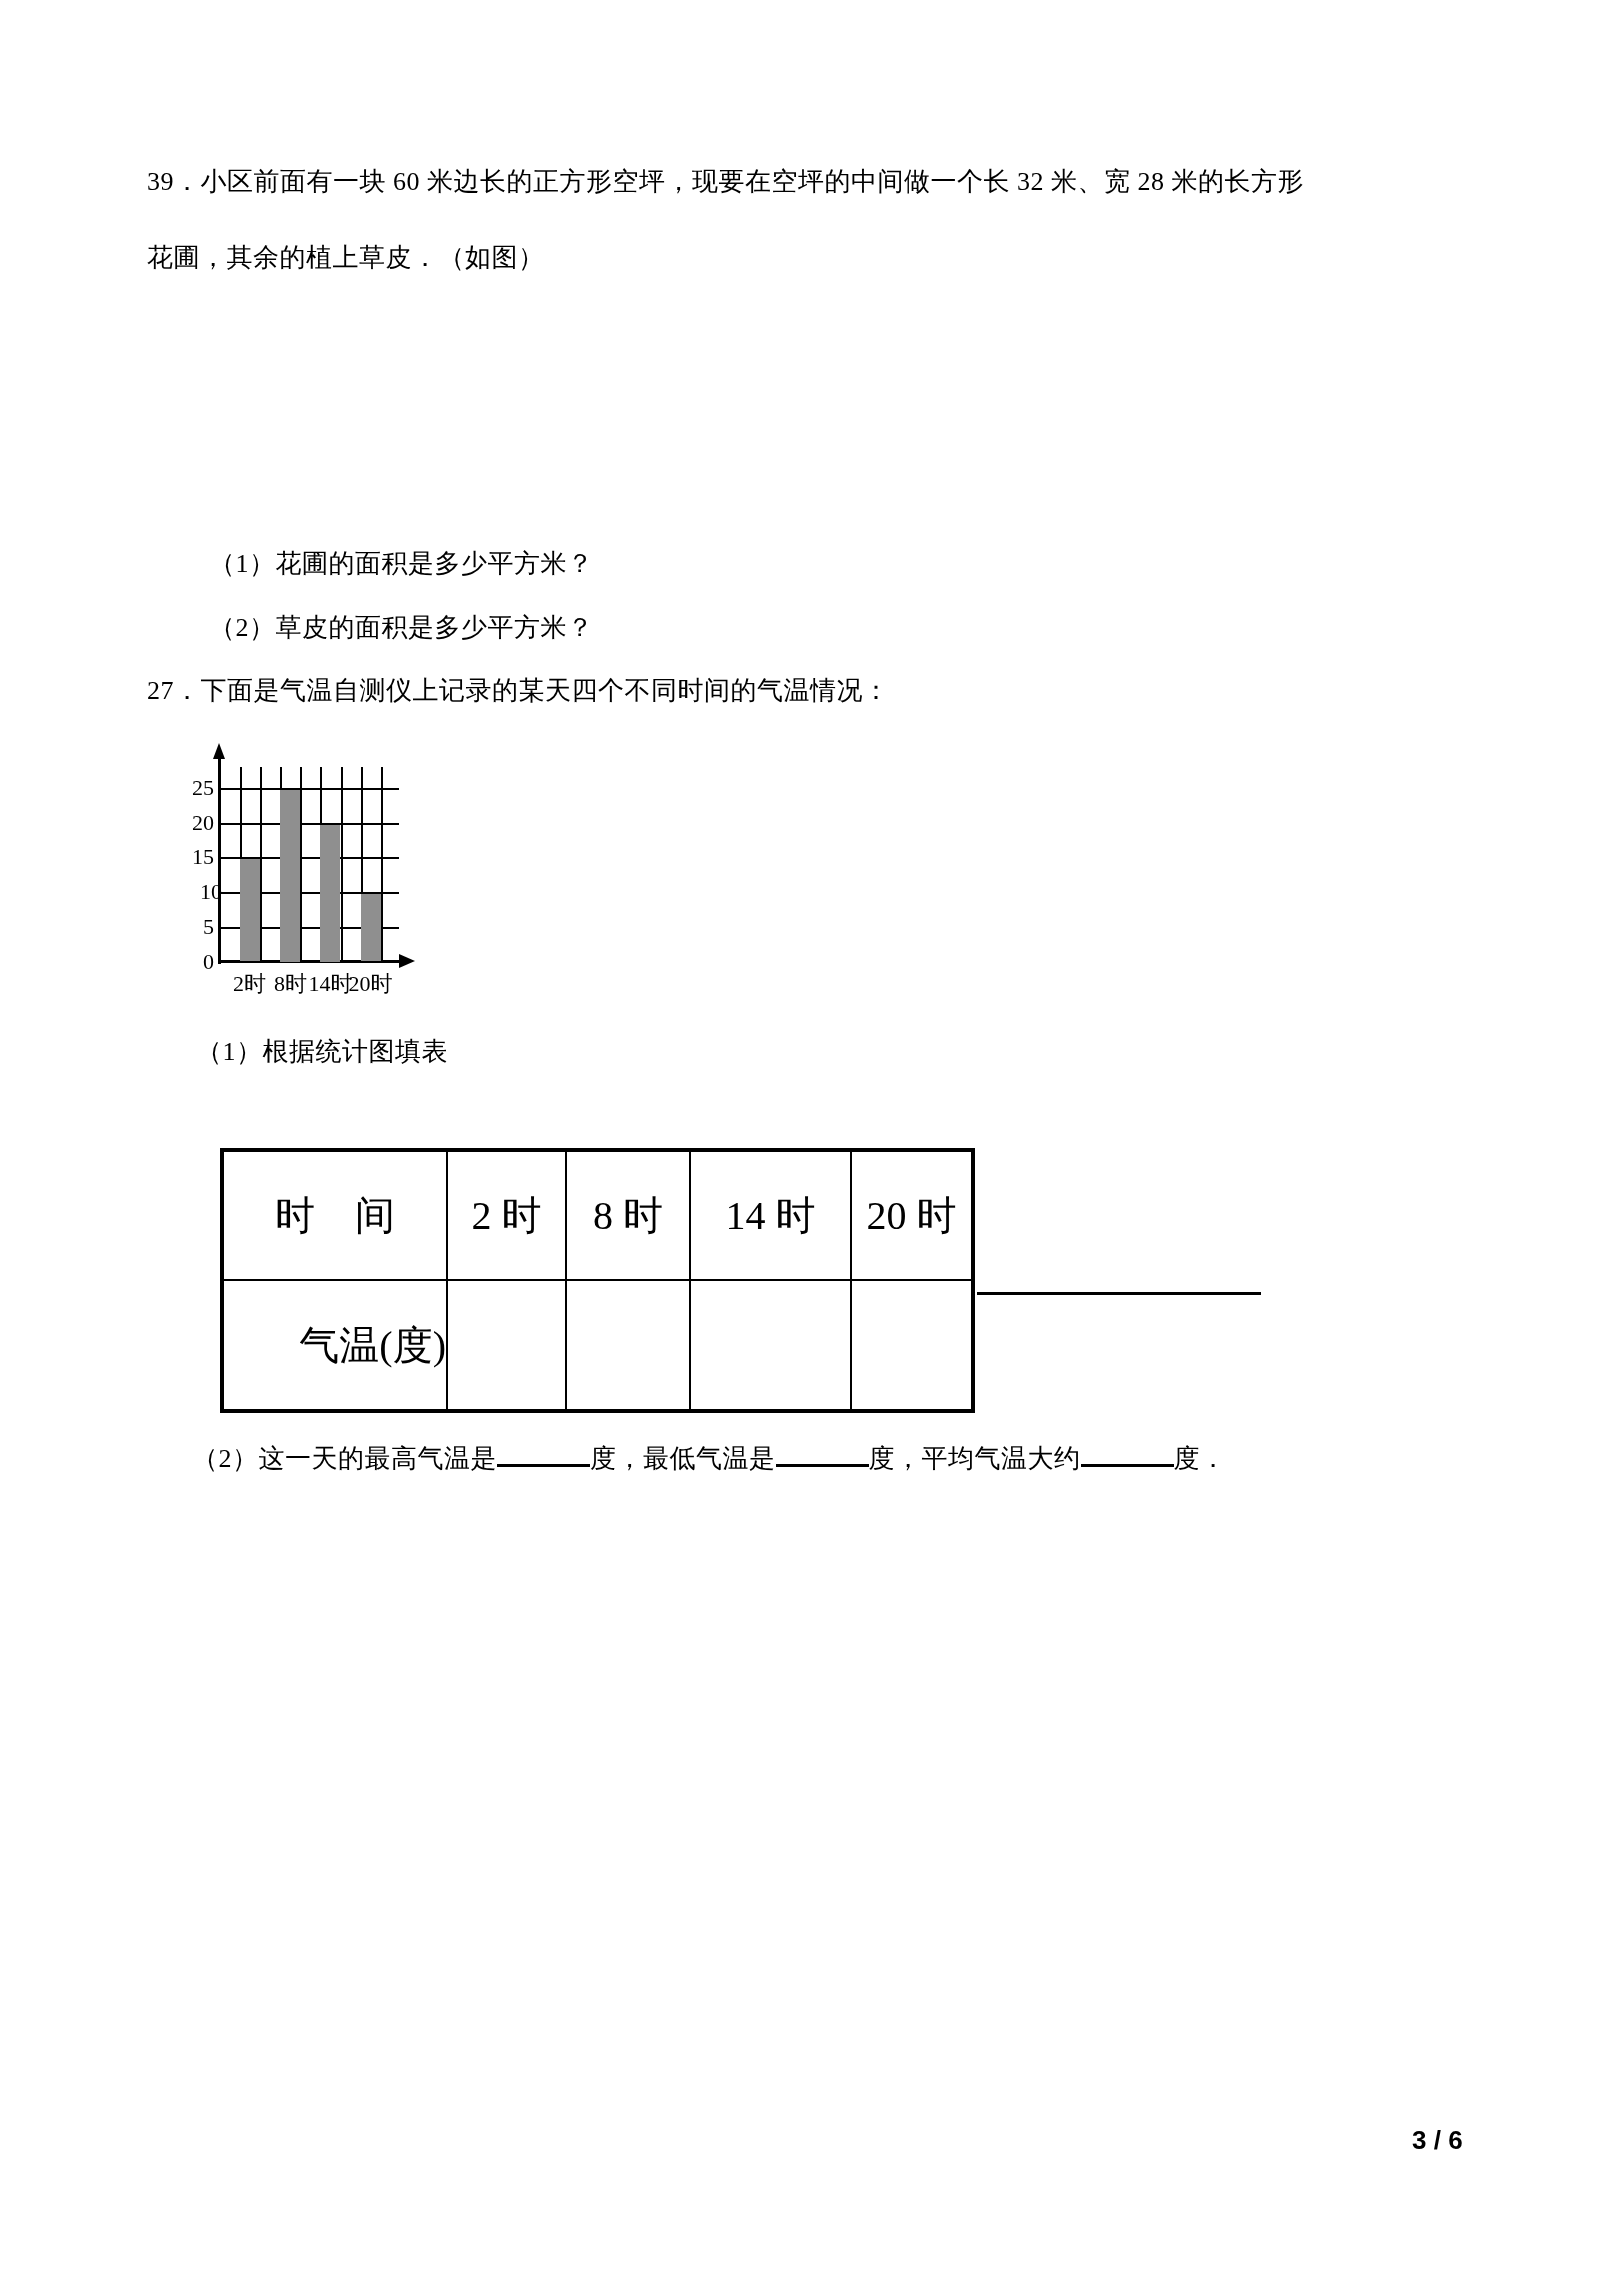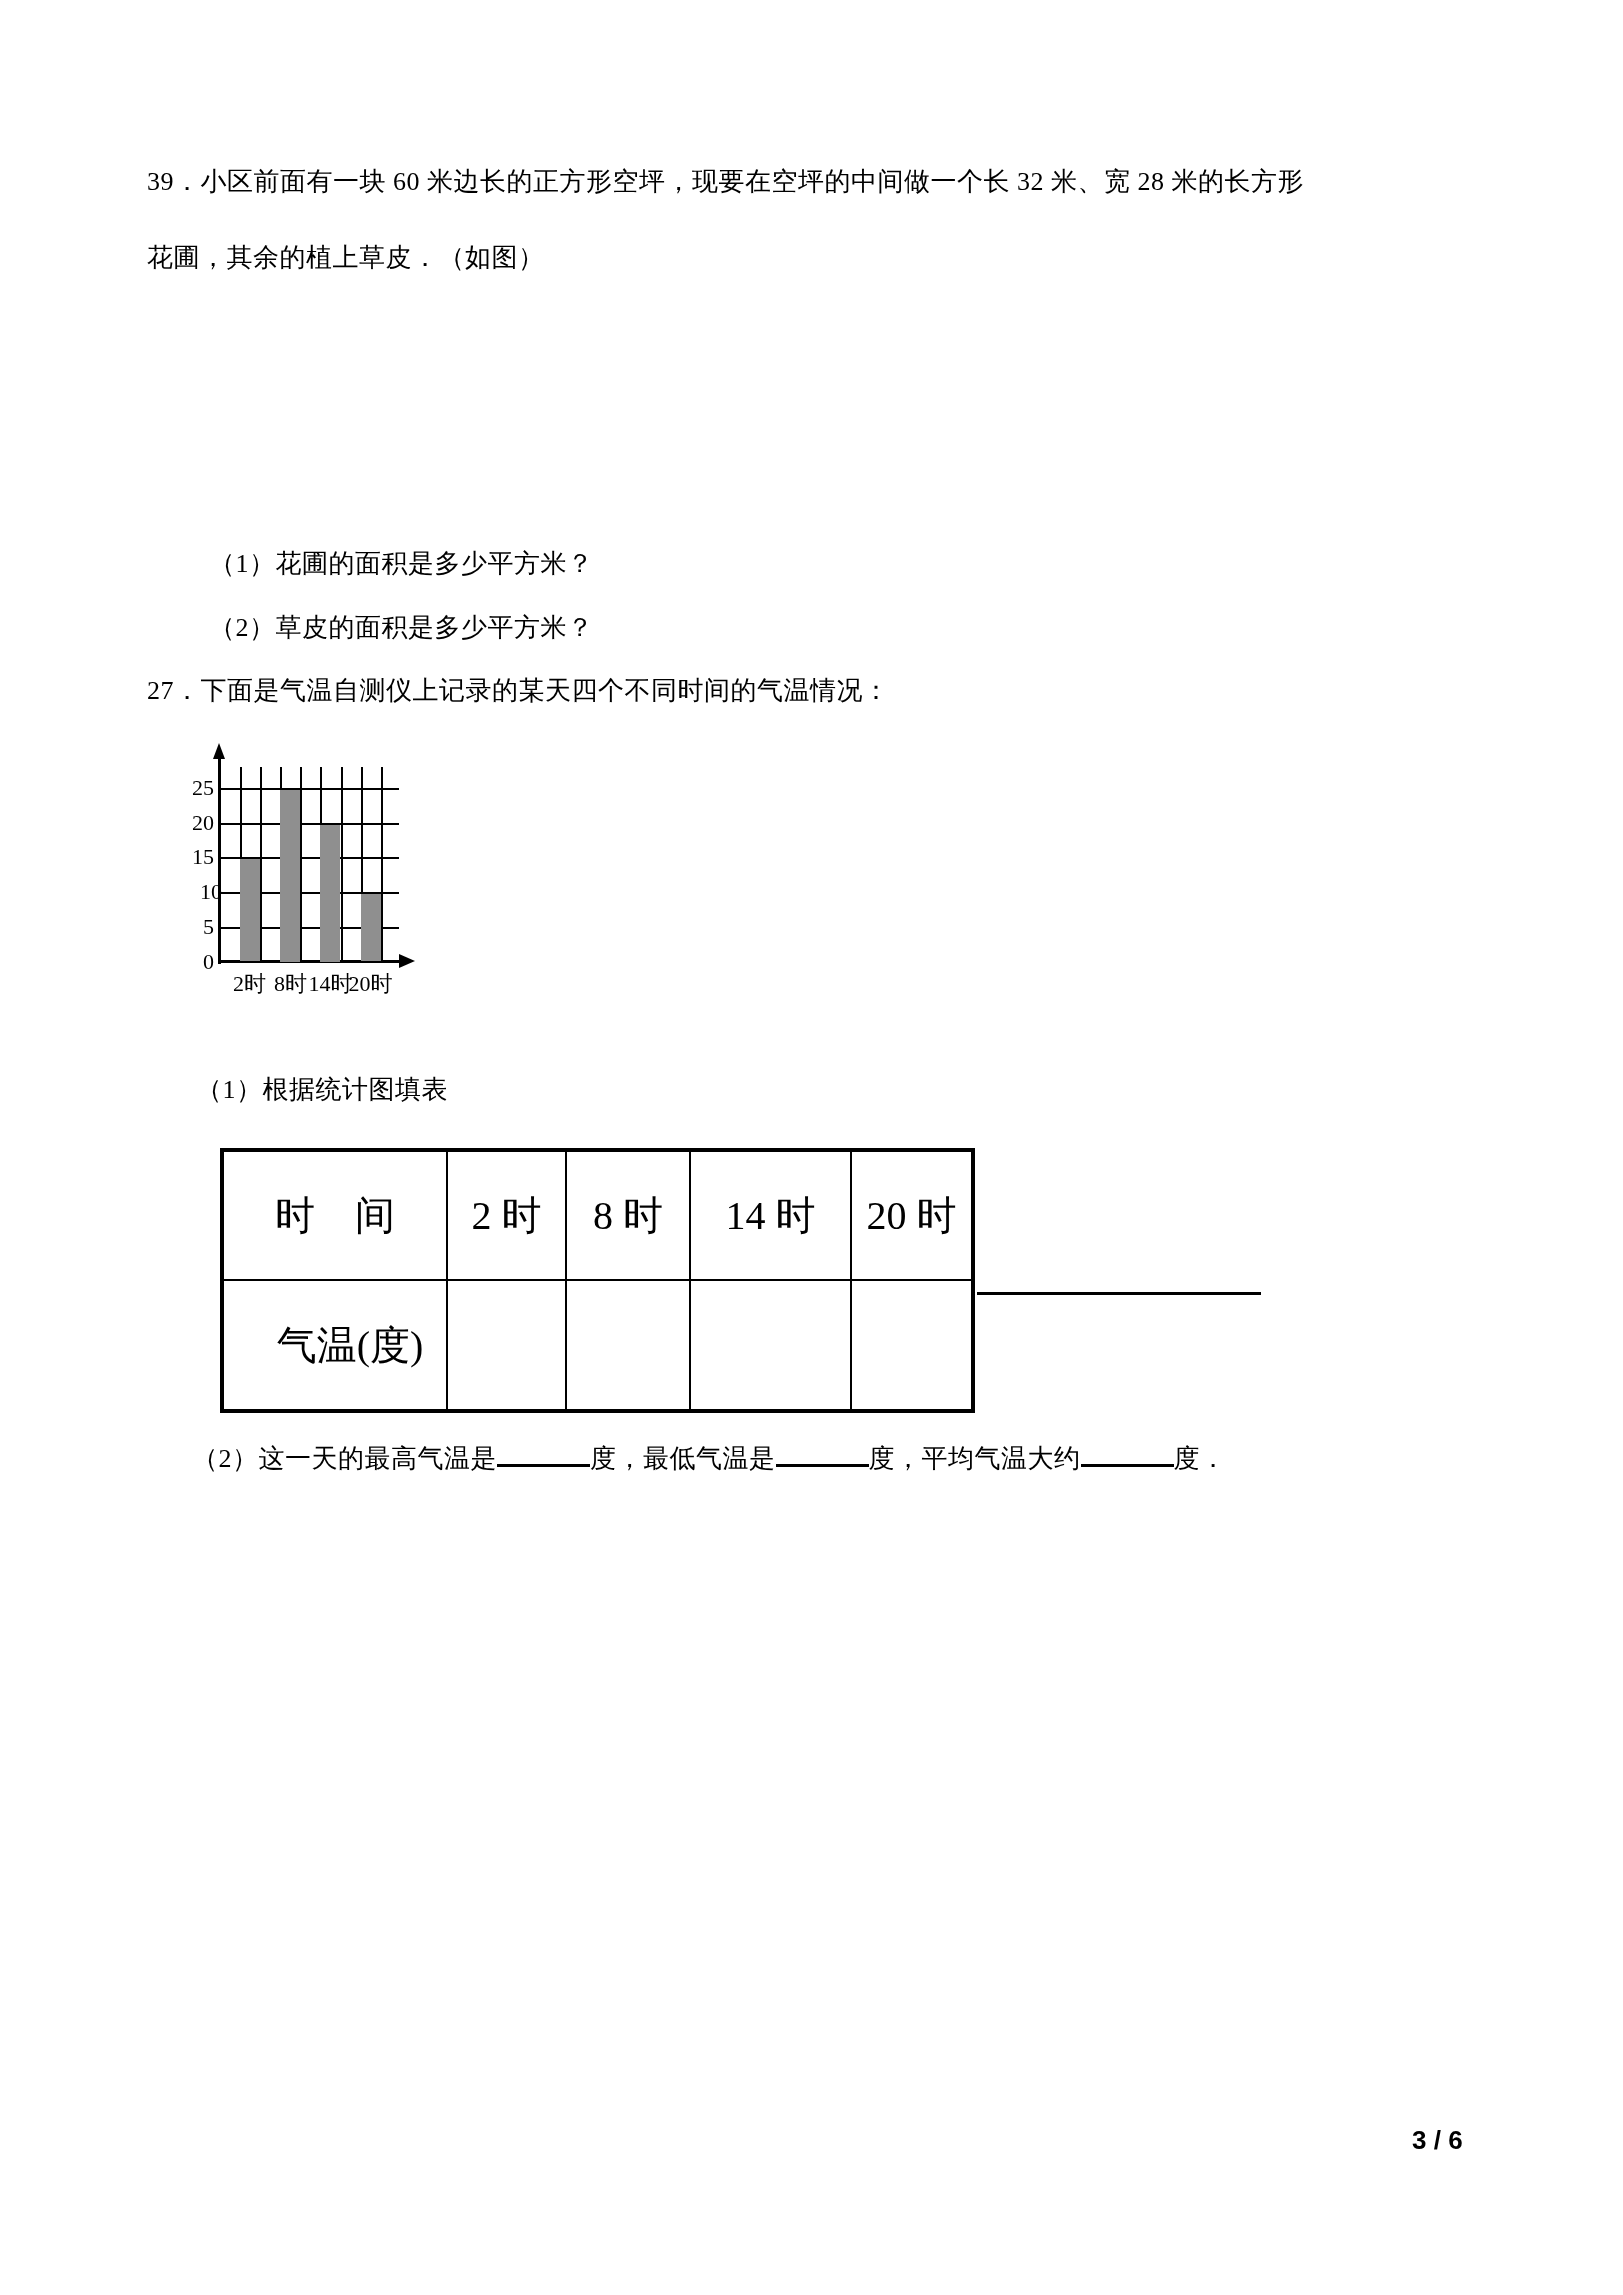--- a/index.html
+++ b/index.html
@@ -22,21 +22,21 @@
   .chart .yarrow{position:absolute;left:48px;top:-5.5px;width:0;height:0;
                  border-left:6.5px solid transparent;border-right:6.5px solid transparent;border-bottom:16.4px solid #000;}
   .chart .xaxis{position:absolute;left:53px;top:218px;width:184px;height:2.7px;background:#000;}
   .chart .xarrow{position:absolute;left:234px;top:212px;width:0;height:0;
                  border-top:7px solid transparent;border-bottom:7px solid transparent;border-left:16.4px solid #000;}
   
   .ttable{position:absolute;left:222px;top:1150px;border-collapse:collapse;}
   .ttable td{border:2.7px solid #000;font-size:40px;text-align:center;vertical-align:middle;padding:0;}
   .ttable tr.r1 td{height:127px;}
   .ttable tr.r2 td{height:128px;}
-  .ttable td.lbl{text-align:center;padding-left:30px;}
+  .ttable td.lbl{text-align:right;padding-left:30px;}
   .ttable{border:2.2px solid #000;outline:2.2px solid #000;}
   .answer-line{position:absolute;left:977px;top:1292px;width:284px;height:3.3px;background:#000;}
   .blank{display:inline-block;width:93px;height:1.02em;border-bottom:3.3px solid #000;}
   .footer{position:absolute;left:1412px;top:2125px;font-family:"Liberation Sans","DejaVu Sans",sans-serif;
           font-weight:bold;font-size:26px;}
 </style>
 </head>
 <body>
 
 <div class="page">
@@ -77,21 +77,21 @@
       <div class="bar" style="left: 75px; top: 115px; width: 20px; height: 102px; background: rgb(143, 143, 143);"></div>
       <div class="xlab" style="left: 49px; top: 227px;">2时</div>
       <div class="bar" style="left: 115px; top: 46px; width: 20px; height: 172px; background: rgb(143, 143, 143);"></div>
       <div class="xlab" style="left: 90px; top: 227px;">8时</div>
       <div class="bar" style="left: 155px; top: 81px; width: 20px; height: 137px; background: rgb(143, 143, 143);"></div>
       <div class="xlab" style="left: 130px; top: 227px;">14时</div>
       <div class="bar" style="left: 196px; top: 150px; width: 20px; height: 67px; background: rgb(143, 143, 143);"></div>
       <div class="xlab" style="left: 170px; top: 227px;">20时</div>
     </div>
 
-  <div class="line" style="left:196px;top:1072px;">（1）根据统计图填表</div>
+  <div class="line" style="left:196px;top:1034px;">（1）根据统计图填表</div>
 
   <table class="ttable">
     <tbody>
         <tr class="r1">
       <td style="width:222px;">时　间</td>
       <td style="width:117px;">2 时</td>
       <td style="width:122px;margin-left:44px;">8 时</td>
       <td style="width:159px;">14 时</td>
       <td style="width:119px;">20 时</td>
     </tr>

